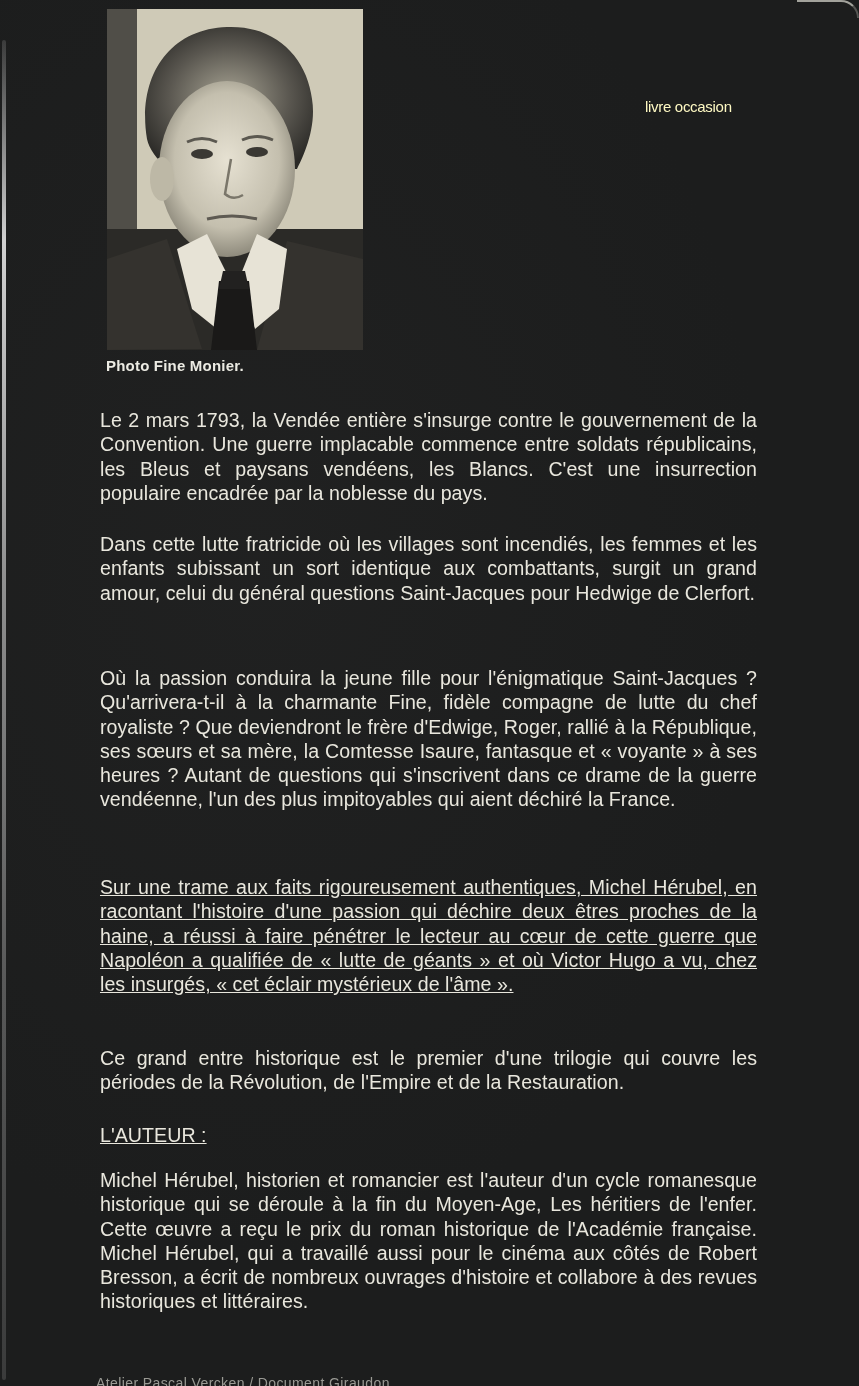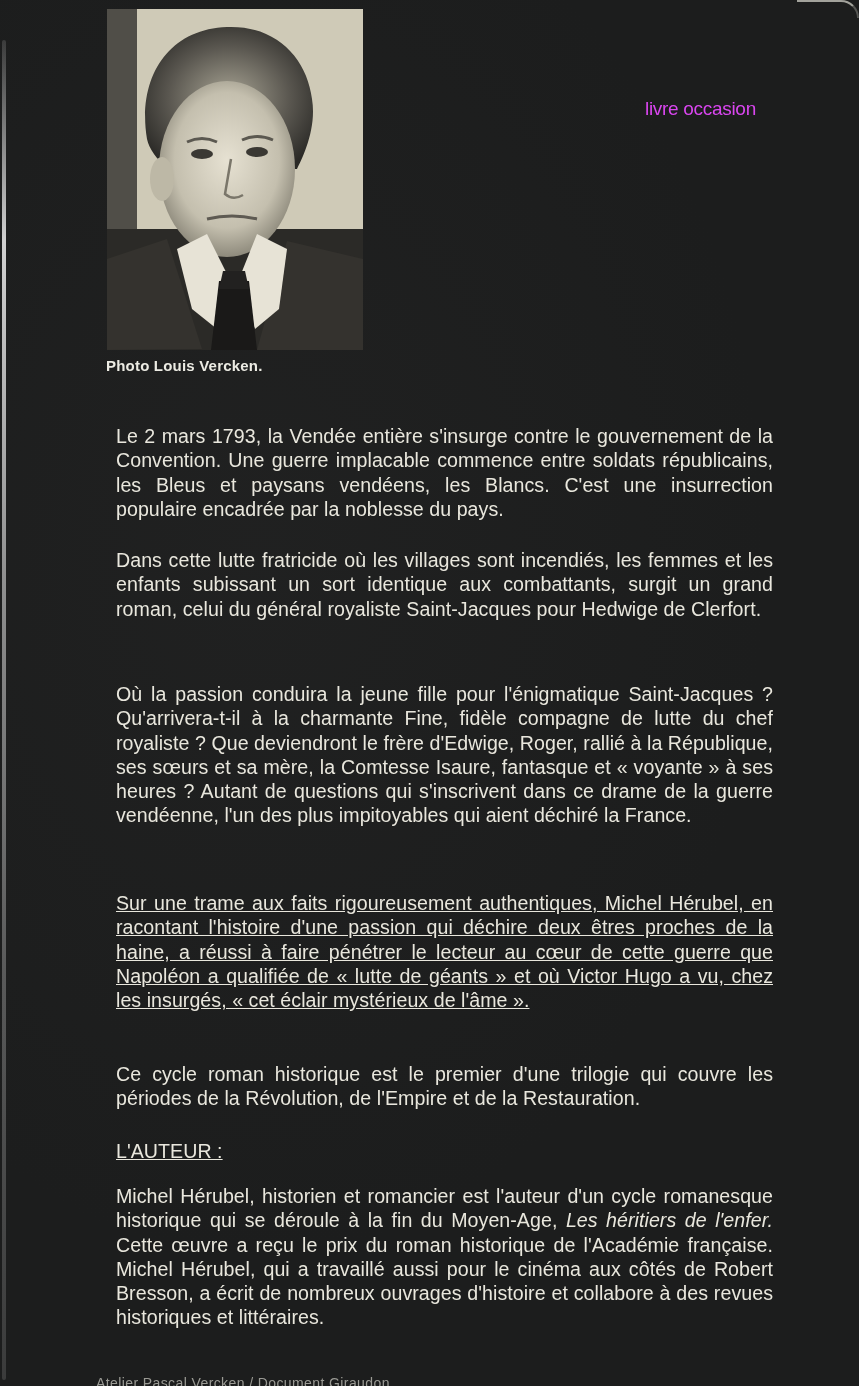--- a/index.html
+++ b/index.html
@@ -57,43 +57,43 @@
       top: 357px;
       font-size: 15px;
       font-weight: bold;
       color: #ecebe3;
       letter-spacing: 0.2px;
     }
     .stamp {
       position: absolute;
       left: 645px;
       top: 98px;
-      font-size: 19px;
-      color: #d946ef;
+      font-size: 15px;
+      color: #fef9c3;
       letter-spacing: -0.3px;
     }
     .body-text {
       position: absolute;
       left: 100px;
       width: 657px;
       font-size: 19.6px;
       line-height: 24.3px;
       text-align: justify;
       text-align-last: left;
-      margin: 16px;
+      margin: 0;
       letter-spacing: 0.05px;
     }
     .p1 { top: 408px; }
     .p2 { top: 532px; }
     .p3 { top: 666px; }
     .p4 { top: 875px; text-decoration: underline; }
     .p5 { top: 1046px; }
     .heading { top: 1123px; text-decoration: underline; }
     .p6 { top: 1168px; }
-    .italic { font-style: italic; }
+    .italic { }
     .footer {
       position: absolute;
       left: 96px;
       top: 1375px;
       font-size: 14px;
       color: #9a9a94;
       letter-spacing: 0.4px;
       white-space: nowrap;
     }
   </style>
@@ -142,27 +142,27 @@
     <path d="M256 250 L180 232 L150 341 L256 341 Z" fill="#34322e"></path>
 
     <path d="M70 240 L100 225 L125 275 L110 320 L85 300 Z" fill="#e7e3d6"></path>
     <path d="M180 240 L150 225 L130 275 L148 320 L172 300 Z" fill="#e7e3d6"></path>
 
     <path d="M112 272 L142 272 L150 341 L104 341 Z" fill="#1a1918"></path>
     <path d="M116 262 L138 262 L142 280 L112 280 Z" fill="#222120"></path>
   </svg>
 </div>
 
-<div class="caption">Photo Louis Vercken.</div>
+<div class="caption">Photo Fine Monier.</div>
 
 <div class="stamp">livre occasion</div>
 
 <p class="body-text p1">Le 2 mars 1793, la Vendée entière s'insurge contre le gouvernement de la Convention. Une guerre implacable commence entre soldats républicains, les Bleus et paysans vendéens, les Blancs. C'est une insurrection populaire encadrée par la noblesse du pays.</p>
-<p class="body-text p2">Dans cette lutte fratricide où les villages sont incendiés, les femmes et les enfants subissant un sort identique aux combattants, surgit un grand roman, celui du général royaliste Saint-Jacques pour Hedwige de Clerfort.</p>
+<p class="body-text p2">Dans cette lutte fratricide où les villages sont incendiés, les femmes et les enfants subissant un sort identique aux combattants, surgit un grand amour, celui du général questions Saint-Jacques pour Hedwige de Clerfort.</p>
 <p class="body-text p3">Où la passion conduira la jeune fille pour l'énigmatique Saint-Jacques ? Qu'arrivera-t-il à la charmante Fine, fidèle compagne de lutte du chef royaliste ? Que deviendront le frère d'Edwige, Roger, rallié à la République, ses sœurs et sa mère, la Comtesse Isaure, fantasque et « voyante » à ses heures ? Autant de questions qui s'inscrivent dans ce drame de la guerre vendéenne, l'un des plus impitoyables qui aient déchiré la France.</p>
 <p class="body-text p4">Sur une trame aux faits rigoureusement authentiques, Michel Hérubel, en racontant l'histoire d'une passion qui déchire deux êtres proches de la haine, a réussi à faire pénétrer le lecteur au cœur de cette guerre que Napoléon a qualifiée de « lutte de géants » et où Victor Hugo a vu, chez les insurgés, « cet éclair mystérieux de l'âme ».</p>
-<p class="body-text p5">Ce cycle roman historique est le premier d'une trilogie qui couvre les périodes de la Révolution, de l'Empire et de la Restauration.</p>
+<p class="body-text p5">Ce grand entre historique est le premier d'une trilogie qui couvre les périodes de la Révolution, de l'Empire et de la Restauration.</p>
 
 <p class="body-text heading">L'AUTEUR :</p>
 
 <p class="body-text p6"><span>Michel Hérubel, historien et romancier est l'auteur d'un cycle romanesque historique qui se déroule à la fin du Moyen-Age, </span><span class="italic">Les héritiers de l'enfer.</span><span> Cette œuvre a reçu le prix du roman historique de l'Académie française. Michel Hérubel, qui a travaillé aussi pour le cinéma aux côtés de Robert Bresson, a écrit de nombreux ouvrages d'histoire et collabore à des revues historiques et littéraires.</span></p>
 
 <div class="footer">Atelier Pascal Vercken / Document Giraudon</div>
 
 </body></html>

